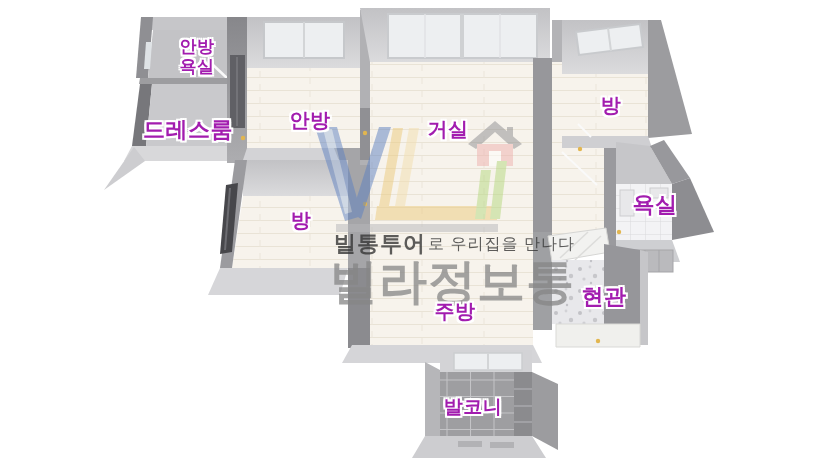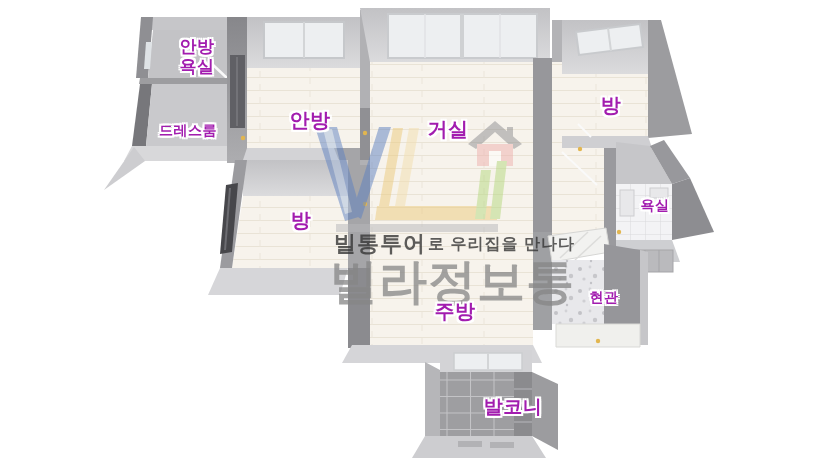--- a/index.html
+++ b/index.html
@@ -10,29 +10,29 @@
 
   
   .room-label{
     position:absolute;transform:translate(-50%,-50%);
     color:#a21caf;font-weight:800;letter-spacing:0.5px;
     white-space:pre-line;text-align:center;line-height:1.18;
     text-shadow:-2px -2px 0 #fff,2px -2px 0 #fff,-2px 2px 0 #fff,2px 2px 0 #fff,
                 -2px 0 0 #fff,2px 0 0 #fff,0 -2px 0 #fff,0 2px 0 #fff;
     pointer-events:none;
   }
-  .fs17{font-size:17px}.fs18{font-size:14px}.fs19{font-size:19px}.fs20{font-size:20px}
+  .fs17{font-size:17px}.fs18{font-size:22px}.fs19{font-size:19px}.fs20{font-size:20px}
 
   
   .wm-tagline{
     position:absolute;left:334px;top:229px;display:flex;align-items:center;
     color:rgba(52,52,52,0.8);white-space:nowrap;pointer-events:none;
   }
   .wm-tagline .brand{font-size:22px;font-weight:800;letter-spacing:1px;}
-  .wm-tagline .rest{font-size:16px;font-weight:700;margin-left:2px;letter-spacing:1px;}
+  .wm-tagline .rest{font-size:16px;font-weight:400;margin-left:2px;letter-spacing:1px;}
   .wm-brandname{
     position:absolute;left:330px;top:250px;
     font-size:48px;font-weight:700;letter-spacing:1px;
     color:rgba(134,134,134,0.75);white-space:nowrap;pointer-events:none;font-family:Liberation Mono, monospace;
   }
 </style>
 </head>
 <body>
 
 <div class="stage">
@@ -221,15 +221,15 @@
   <div class="room-label fs17" style="left:197px;top:57px">안방
 욕실</div>
   <div class="room-label fs18" style="left:188px;top:130px">드레스룸</div>
   <div class="room-label fs20" style="left:310px;top:121px">안방</div>
   <div class="room-label fs20" style="left:448px;top:130px">거실</div>
   <div class="room-label fs20" style="left:611px;top:106px">방</div>
   <div class="room-label fs18" style="left:655px;top:205px">욕실</div>
   <div class="room-label fs20" style="left:301px;top:221px">방</div>
   <div class="room-label fs20" style="left:455px;top:312px">주방</div>
   <div class="room-label fs18" style="left:604px;top:297px">현관</div>
-  <div class="room-label fs19" style="left:513px;top:407px">발코니</div>
+  <div class="room-label fs19" style="left:473px;top:407px">발코니</div>
 
 </div>
 
 </body></html>

